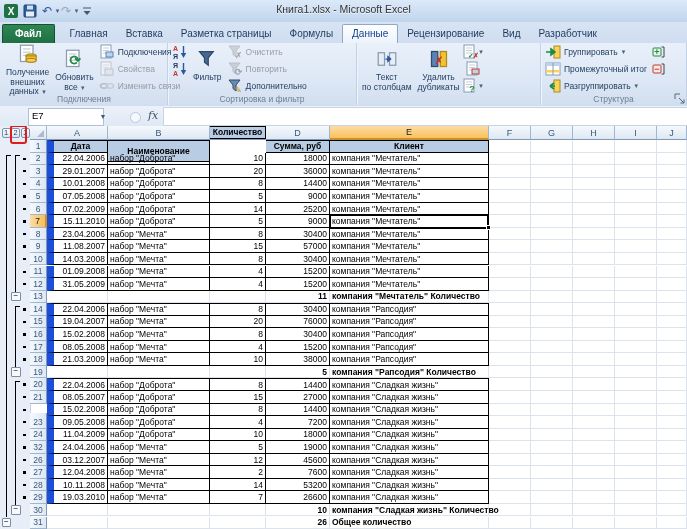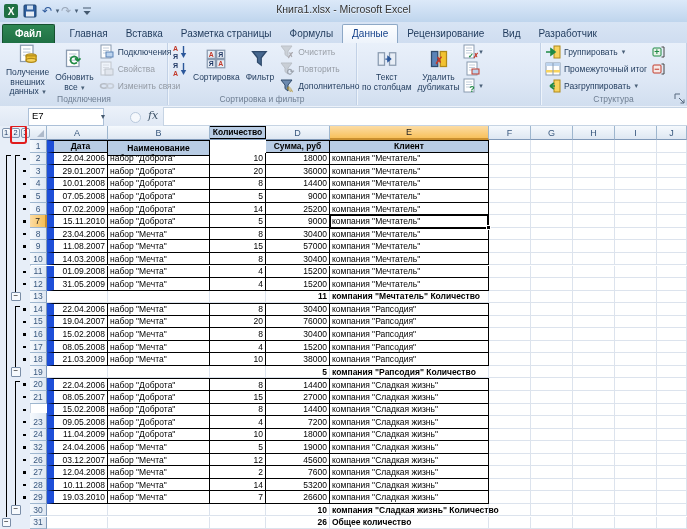--- a/index.html
+++ b/index.html
@@ -246,39 +246,20 @@
                   <path d="M8.8 9 L11.5 14 L14.2 9 z" fill="#2B579A"></path>
                 </svg>
               </span>
             </div>
           </div>
           <div class="rcol" style="justify-content: flex-start; gap: 1px;">
             <div class="btn-big">
               <div class="bicon">
                 <span class="icon">
                   <svg width="16" height="16" viewBox="0 0 16 16">
-                    <rect x="1" y="1" width="6.5" height="6.5" fill="#E8EEF6" stroke="#8A9BB0"></rect>
-                    <rect x="8.5" y="1" width="6.5" height="6.5" fill="#E8EEF6" stroke="#8A9BB0"></rect>
-                    <rect x="1" y="8.5" width="6.5" height="6.5" fill="#E8EEF6" stroke="#8A9BB0"></rect>
-                    <rect x="8.5" y="8.5" width="6.5" height="6.5" fill="#E8EEF6" stroke="#8A9BB0"></rect>
-                    <text x="4.2" y="6.4" font-size="5.5" font-weight="bold" fill="#C23A2B" text-anchor="middle">А</text>
-                    <text x="11.8" y="6.4" font-size="5.5" font-weight="bold" fill="#1F3864" text-anchor="middle">Я</text>
-                    <text x="4.2" y="13.9" font-size="5.5" font-weight="bold" fill="#1F3864" text-anchor="middle">Я</text>
-                    <text x="11.8" y="13.9" font-size="5.5" font-weight="bold" fill="#C23A2B" text-anchor="middle">А</text>
-                  </svg>
-                </span>
-              </div>
-              <div>Сортировка</div>
-            </div>
-          </div>
-          <div class="rcol" style="justify-content: flex-start; gap: 1px;">
-            <div class="btn-big">
-              <div class="bicon">
-                <span class="icon">
-                  <svg width="16" height="16" viewBox="0 0 16 16">
                     <path d="M2 2 h11 l-4 5 v6 l-3 -2.4 v-3.6 z" fill="#47688F" stroke="#2F4A6B"></path>
                   </svg>
                 </span>
               </div>
               <div>Фильтр</div>
             </div>
           </div>
           <div class="rcol" style="justify-content: flex-start; gap: 1px;">
             <div class="btn-small disabled">
               <span class="icon">
@@ -510,21 +491,21 @@
       <div class="colhdr" style="left: 210px; width: 56px;">C</div>
       <div class="colhdr" style="left: 266px; width: 64px;">D</div>
       <div class="colhdr sel" style="left: 330px; width: 159px;">E</div>
       <div class="colhdr" style="left: 489px; width: 42px;">F</div>
       <div class="colhdr" style="left: 531px; width: 42px;">G</div>
       <div class="colhdr" style="left: 573px; width: 42px;">H</div>
       <div class="colhdr" style="left: 615px; width: 42px;">I</div>
       <div class="colhdr" style="left: 657px; width: 30px;">J</div>
       <div class="rowhdr" style="top: 14px; height: 12.55px;">1</div>
       <div class="cell tb tt tl hdr c" style="left: 47px; top: 14px; width: 61px; height: 12.55px;">Дата</div>
-      <div class="cell tb tt hdr c" style="left: 108px; top: 14px; width: 102px; height: 16px;">Наименование</div>
+      <div class="cell tb tt hdr c" style="left: 108px; top: 14px; width: 102px; height: 22px;">Наименование</div>
       <div class="cell tb tt hdr c" style="left: 210px; top: 0; width: 56px; height: 12.55px;">Количество</div>
       <div class="cell tb tt hdr c" style="left: 266px; top: 14px; width: 64px; height: 12.55px;">Сумма, руб</div>
       <div class="cell tb tt hdr c colE" style="left: 330px; top: 14px; width: 159px; height: 12.55px;">Клиент</div>
       <div class="cell" style="left: 489px; top: 14px; width: 42px; height: 12.55px;"></div>
       <div class="cell" style="left: 531px; top: 14px; width: 42px; height: 12.55px;"></div>
       <div class="cell" style="left: 573px; top: 14px; width: 42px; height: 12.55px;"></div>
       <div class="cell" style="left: 615px; top: 14px; width: 42px; height: 12.55px;"></div>
       <div class="cell" style="left: 657px; top: 14px; width: 30px; height: 12.55px;"></div>
       <div class="rowhdr" style="top: 26.55px; height: 12.55px;">2</div>
       <div class="cell tb tl r" style="left: 47px; top: 26.55px; width: 61px; height: 12.55px;">22.04.2006</div>

